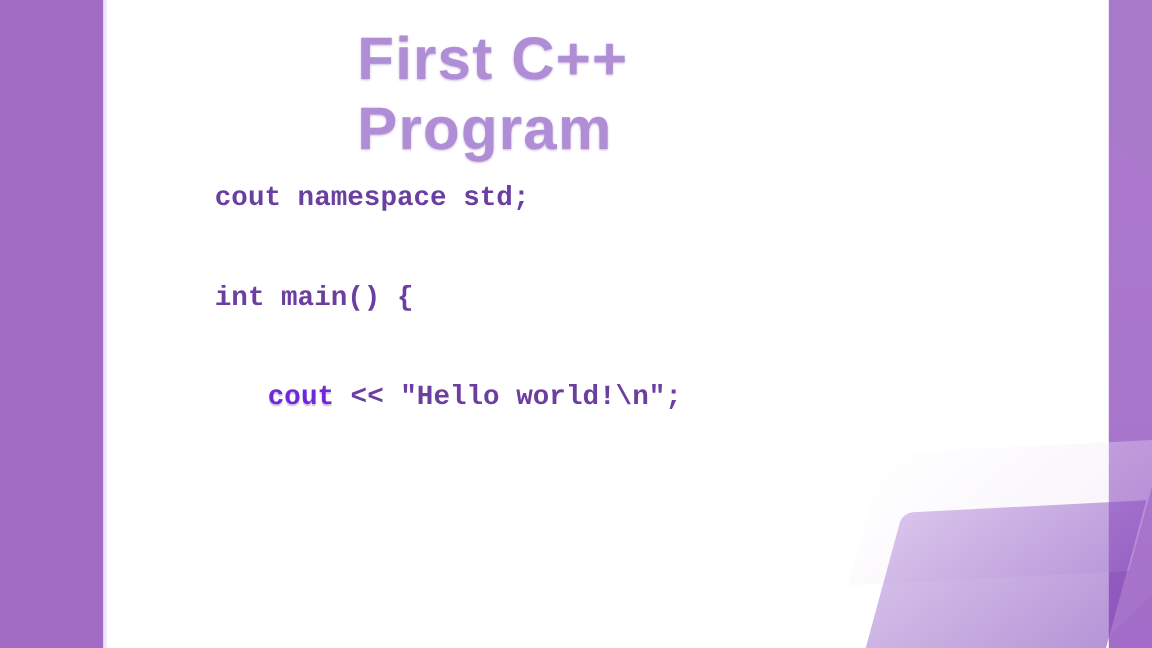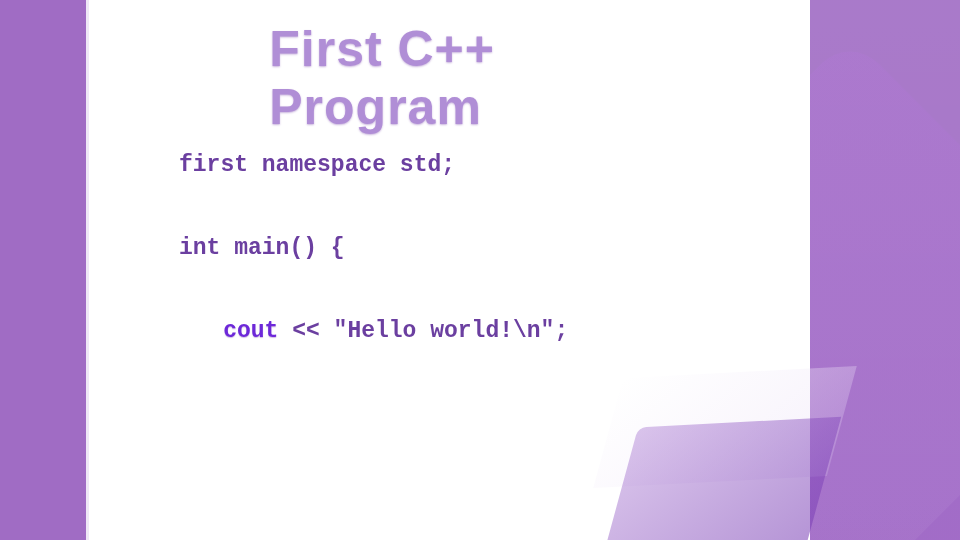--- a/index.html
+++ b/index.html
@@ -29,21 +29,21 @@
     width: 700px;
     height: 700px;
     background: linear-gradient(135deg, rgba(180,120,220,0.25), rgba(150,90,200,0.15));
     transform: rotate(45deg);
     border-radius: 40px;
   }
   .panel {
     position: absolute;
     left: 86px;
     top: 0;
-    width: 724px;
+    width: 838px;
     height: 540px;
     background: #fff;
     border-left: 3px solid rgba(150,100,200,0.15);
   }
   .title {
     position: absolute;
     top: 20px;
     left: 50%;
     transform: translateX(-50%);
     font-size: 50px;
@@ -95,20 +95,20 @@
 <div class="bg-shape-1"></div>
 <div class="bg-shape-2"></div>
 
 <div class="panel">
   <div class="corner-accent2"></div>
   <div class="corner-accent"></div>
 
   <h1 class="title">First C++ Program</h1>
 
   <div class="code">
-<div>first namespace std;</div>
+<div>cout namespace std;</div>
 <div>int main() {</div>
 <div class="indent"><span class="cout-kw">cout</span><span> &lt;&lt; "Hello world!\n";</span></div>
 
 
 
   </div>
 </div>
 
 </body></html>

